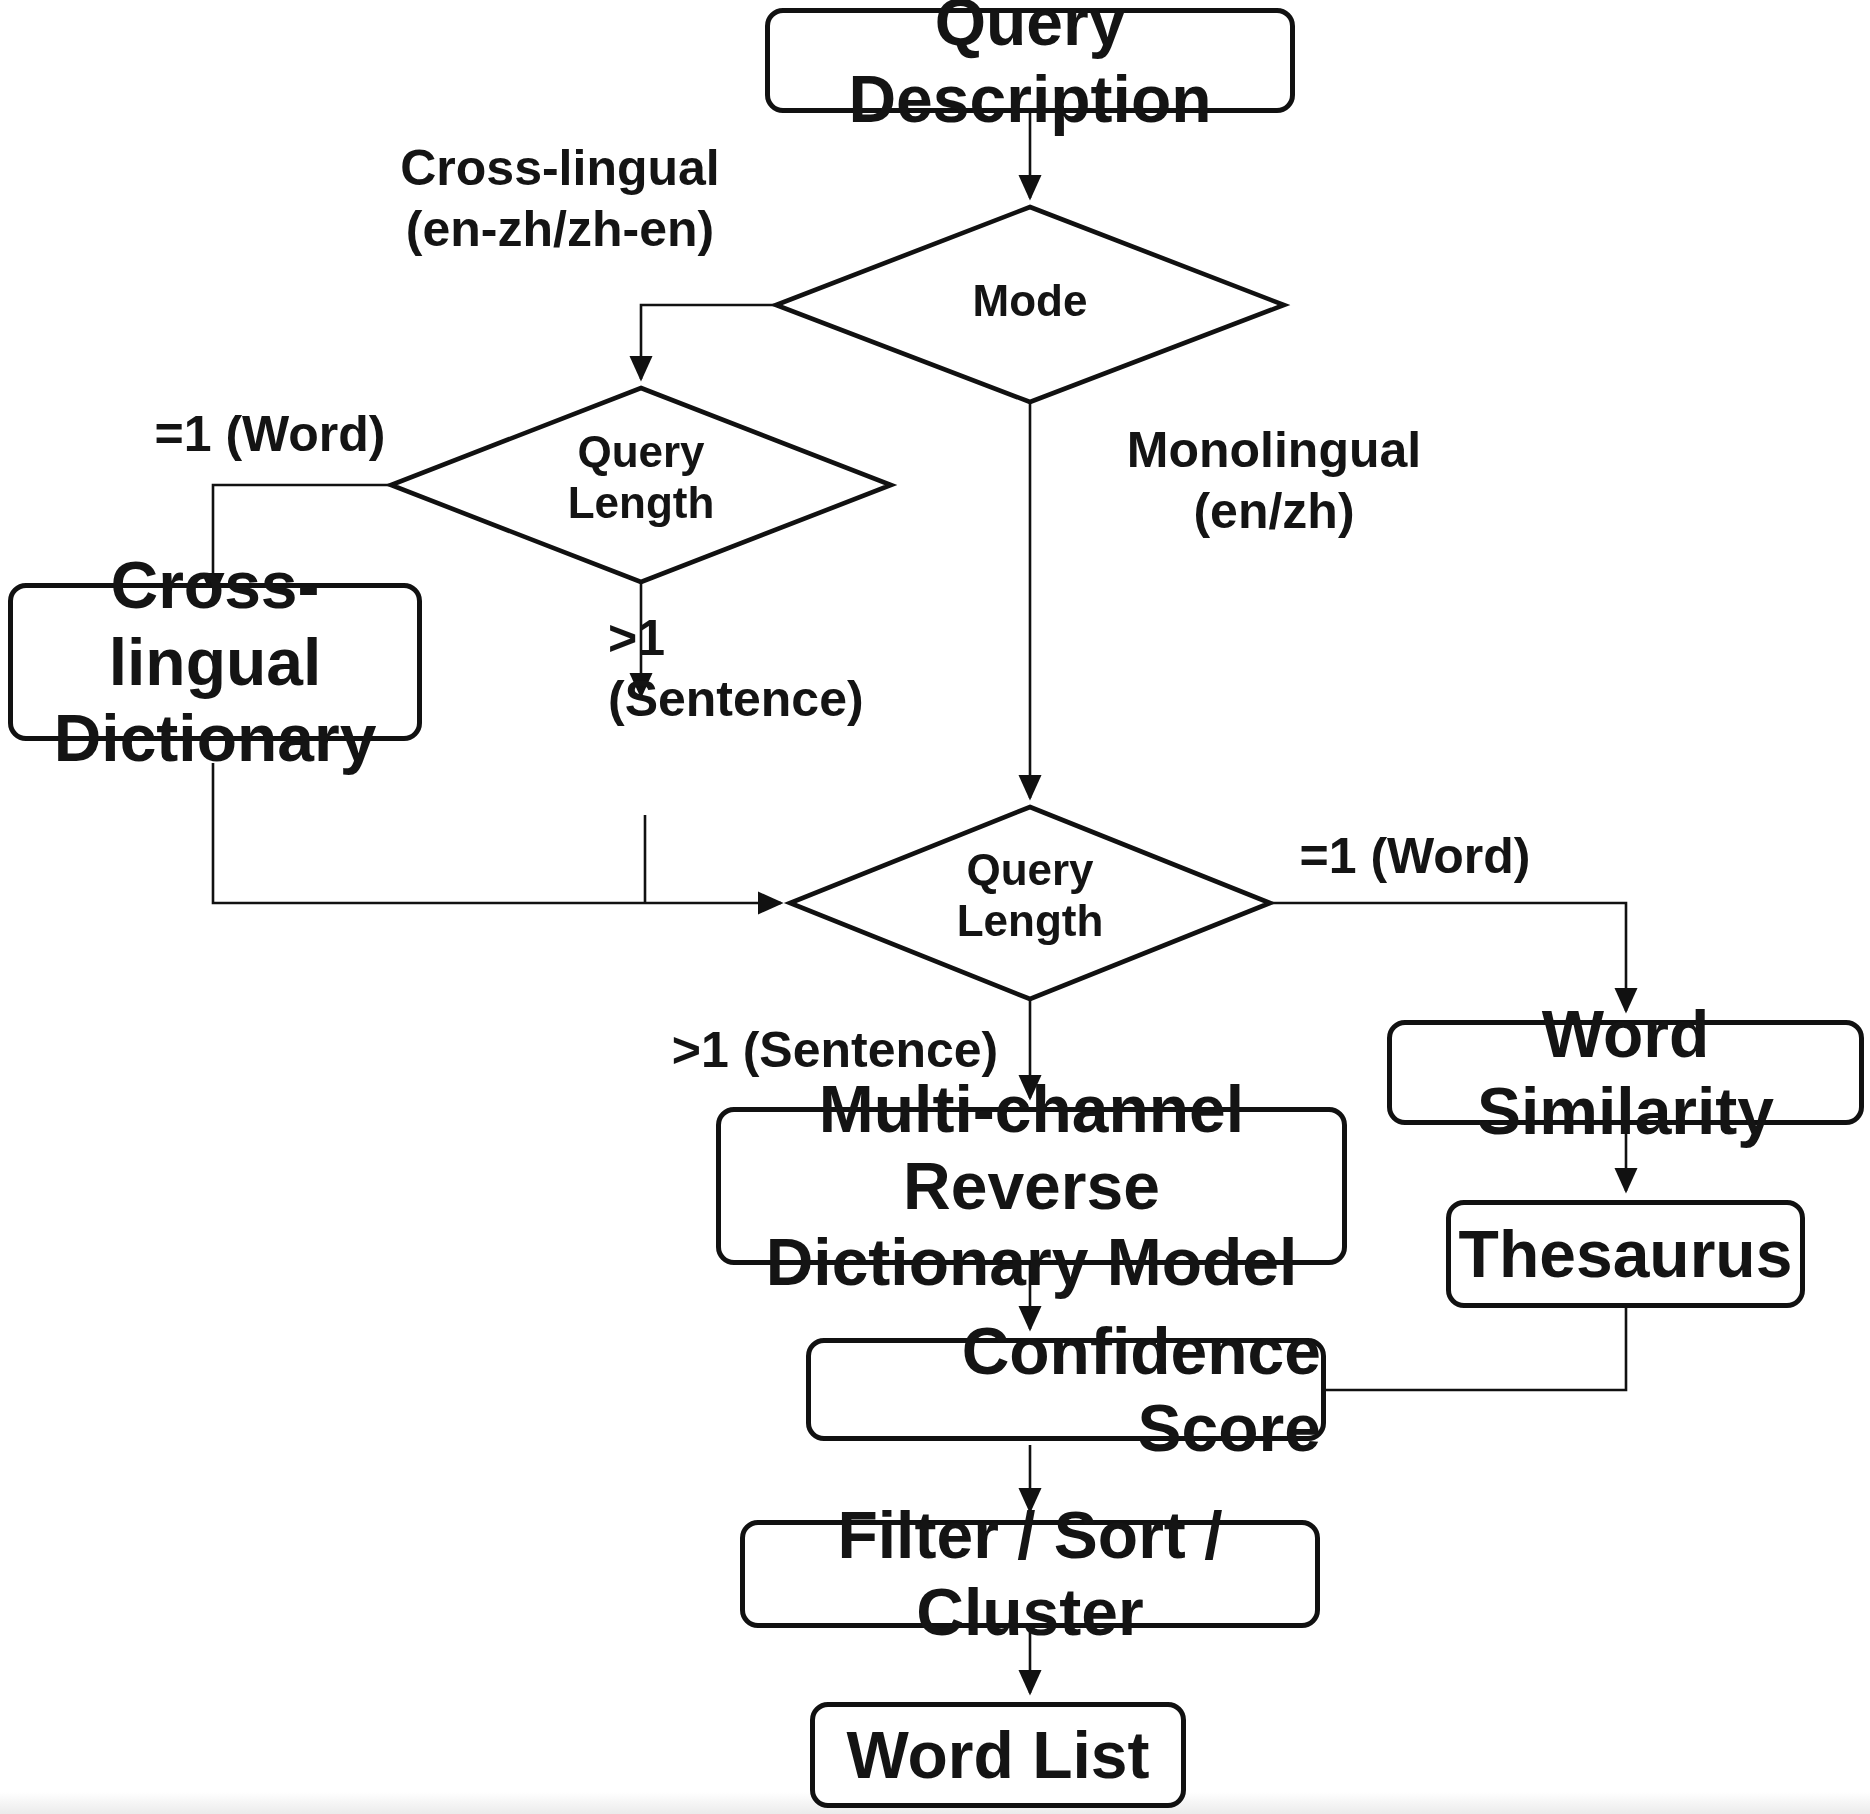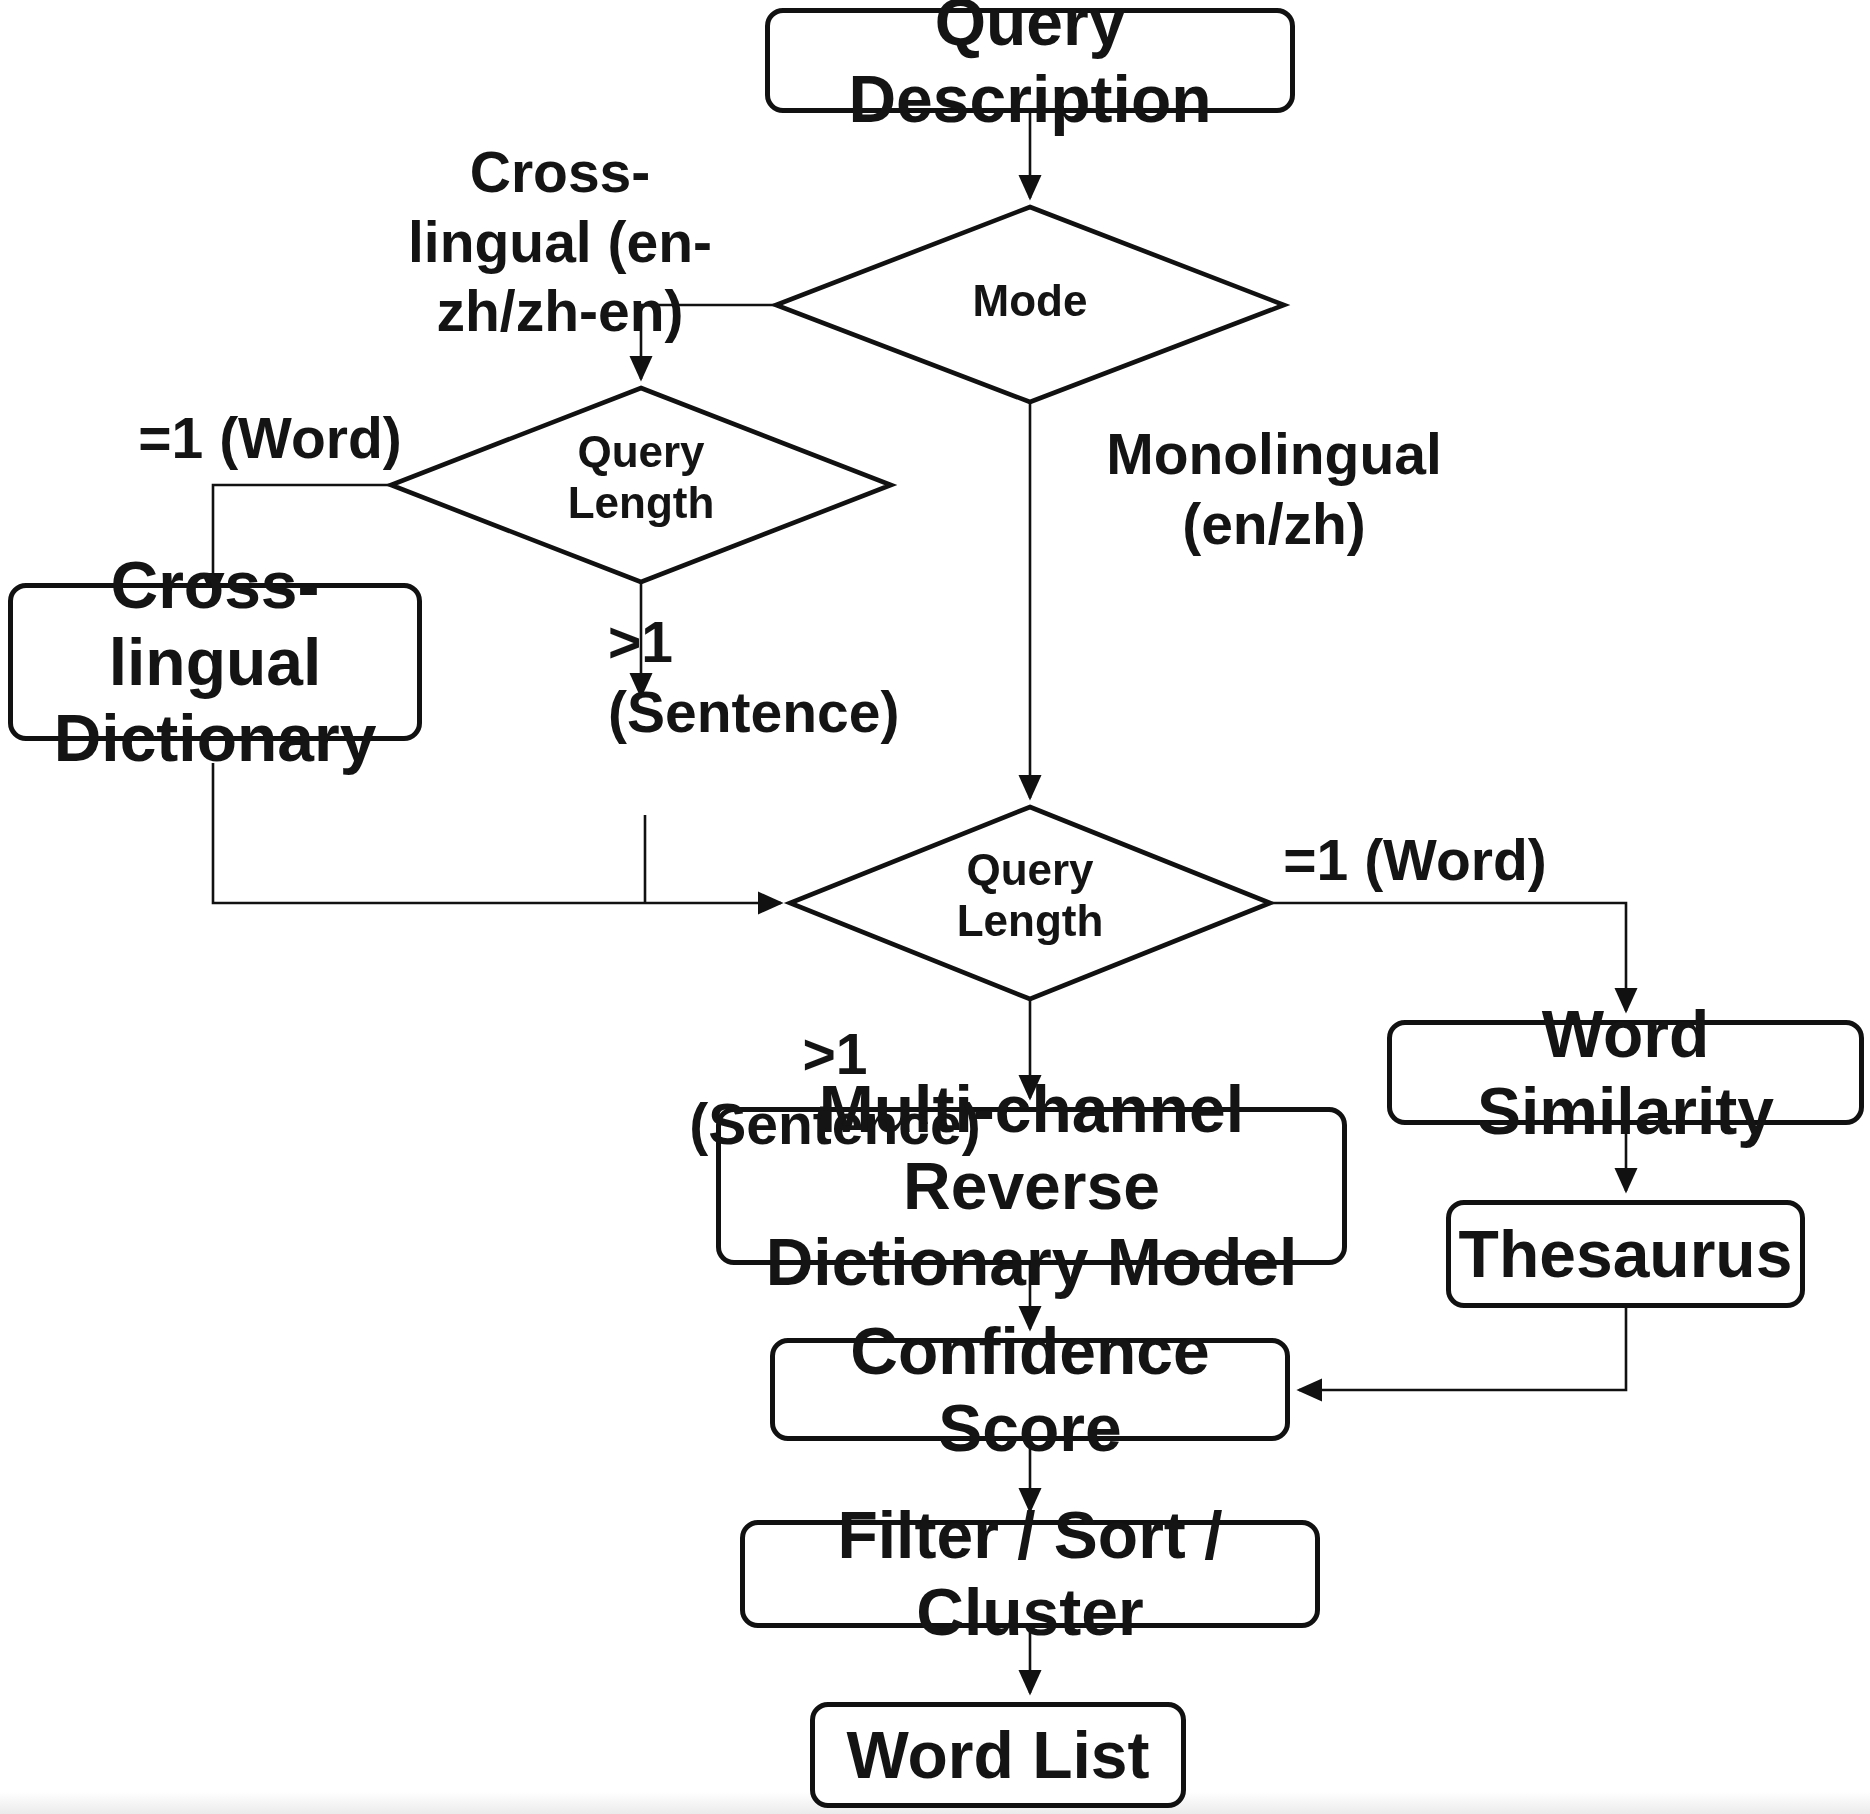--- a/index.html
+++ b/index.html
@@ -34,21 +34,21 @@
     z-index: 3;
     text-align: center;
     font-size: 44px;
     font-weight: 600;
     line-height: 1.15;
     color: #141414;
   }
   .edge-label {
     position: absolute;
     z-index: 4;
-    font-size: 57px;
+    font-size: 50px;
     font-weight: 600;
     line-height: 1.22;
     color: #141414;
     text-align: center;
   }
   .bottom-edge {
     position: absolute;
     z-index: 0;
     left: 0; right: 0; bottom: 0;
     height: 22px;
@@ -95,21 +95,21 @@
 
   <div class="node" style="left:8px; top:583px; width:414px; height:158px; padding:4px 20px;">Cross-lingual Dictionary</div>
 
 
   <div class="node" style="left:716px; top:1107px; width:631px; height:158px; padding:0 16px;">Multi-channel Reverse Dictionary Model</div>
 
   <div class="node" style="left:1387px; top:1020px; width:477px; height:105px;">Word Similarity</div>
 
   <div class="node" style="left:1446px; top:1200px; width:359px; height:108px;">Thesaurus</div>
 
-  <div class="node" style="left:770px; top:1338px; width:520px; height:103px;">Confidence Score</div>
+  <div class="node" style="left:806px; top:1338px; width:520px; height:103px;text-align:right;">Confidence Score</div>
 
   <div class="node" style="left:740px; top:1520px; width:580px; height:108px;">Filter / Sort / Cluster</div>
 
   <div class="node" style="left:810px; top:1702px; width:376px; height:106px;">Word List</div>
 
   <div class="diamond-label" style="left:930px; top:276px; width:200px;">Mode</div>
 
   <div class="diamond-label" style="left:506px; top:427px; width:270px;">Query Length</div>
 
   <div class="diamond-label" style="left:895px; top:845px; width:270px;">Query Length</div>

